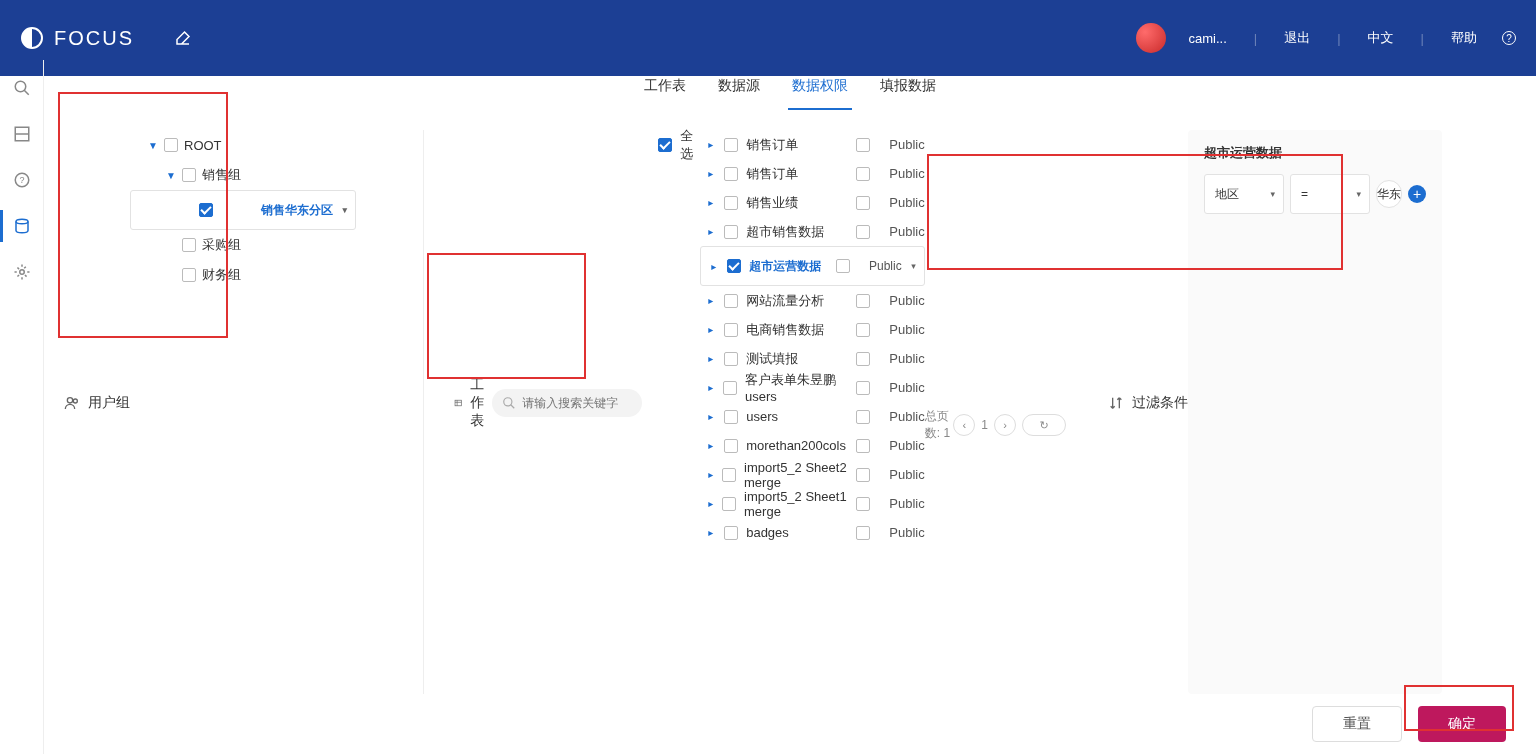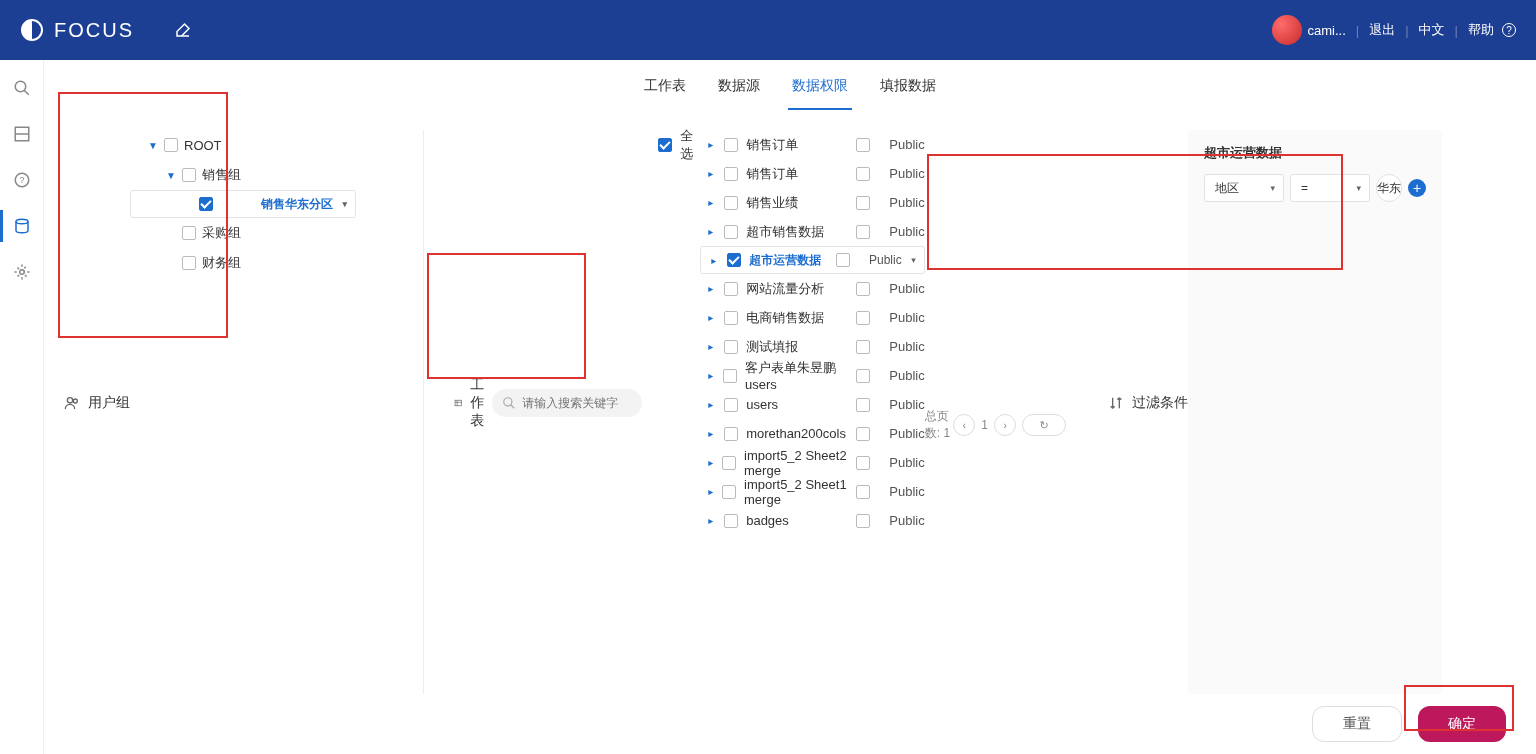--- a/index.html
+++ b/index.html
@@ -1,23 +1,23 @@
 <!DOCTYPE html>
 <html><head>
 <meta charset="utf-8">
 <style>
 * { margin:0; padding:0; box-sizing:border-box; font-family:-apple-system,BlinkMacSystemFont,"Segoe UI","PingFang SC","Microsoft YaHei",sans-serif; }
 body { width:1536px; height:754px; background:#fff; overflow:hidden; font-size:13px; color:#333; }
 
 
-.header { height:60px; background:#1c3f94; display:flex; align-items:center; padding:0 20px; color:#fff; }
+.header { height:76px; background:#1c3f94; display:flex; align-items:center; padding:0 20px; color:#fff; }
 .logo { display:flex; align-items:center; gap:10px; font-size:20px; letter-spacing:2px; font-weight:500; }
 .logo-icon { width:24px; height:24px; }
 .edit-icon { margin-left:40px; width:18px; height:18px; cursor:pointer; }
-.header-right { margin-left:auto; display:flex; align-items:center; gap:6px; font-size:13px; }
+.header-right { margin-left:auto; display:flex; align-items:center; gap:23px; font-size:13px; }
 .avatar { width:30px; height:30px; border-radius:50%; background:radial-gradient(circle at 30% 30%,#ff6b6b,#c92a2a); }
 .hdr-divider { color:#6b82b8; padding:0 4px; }
 .hdr-link { cursor:pointer; }
 
 
 .rail { position:absolute; top:60px; left:0; width:44px; height:694px; border-right:1px solid #eee; display:flex; flex-direction:column; align-items:center; padding-top:18px; gap:26px; }
 .rail .ri { width:20px; height:20px; display:flex; align-items:center; justify-content:center; color:#888; cursor:pointer; position:relative; }
 .rail .ri.active { color:#1c6dd0; }
 .rail .ri.active::before { content:""; position:absolute; left:-12px; top:-6px; width:3px; height:32px; background:#1c6dd0; }
 
@@ -69,28 +69,28 @@
 .ws-footer { display:flex; align-items:center; margin-top:26px; font-size:12px; color:#888; }
 .pager { margin-left:auto; display:flex; align-items:center; gap:6px; }
 .pgbtn { width:22px; height:22px; border:1px solid #ddd; border-radius:11px; display:flex; align-items:center; justify-content:center; font-size:11px; color:#888; cursor:pointer; }
 .pgbtn.wide { width:44px; border-radius:11px; }
 
 
 .filter-panel { width:420px; padding-left:12px; }
 .filter-box { background:#fafafa; border-radius:4px; padding:14px 16px; }
 .filter-title { font-size:13px; font-weight:600; margin-bottom:12px; }
 .filter-row { display:flex; align-items:center; gap:6px; }
-.sel { height:28px; border:1px solid #e2e2e2; border-radius:3px; background:#fff; padding:0 22px 0 10px; font-size:12px; position:relative; display:flex; align-items:center; min-width:80px; cursor:pointer; }
+.sel { height:40px; border:1px solid #e2e2e2; border-radius:3px; background:#fff; padding:0 22px 0 10px; font-size:12px; position:relative; display:flex; align-items:center; min-width:80px; cursor:pointer; }
 .sel::after { content:"▾"; position:absolute; right:8px; font-size:9px; color:#666; }
 .txtval { flex:1; height:28px; border:1px solid #e2e2e2; border-radius:13px; background:#fff; padding:0 0; font-size:12px; display:flex; align-items:center; }
 .addbtn { width:18px; height:18px; border-radius:50%; background:#1c6dd0; color:#fff; display:flex; align-items:center; justify-content:center; font-size:14px; cursor:pointer; }
 
 
 .footer { position:absolute; bottom:0; left:44px; right:0; height:60px; display:flex; align-items:center; justify-content:flex-end; padding-right:30px; gap:16px; }
-.btn { height:36px; padding:0 30px; border-radius:12px; font-size:14px; cursor:pointer; display:flex; align-items:center; }
+.btn { height:36px; padding:0 30px; border-radius:4px; font-size:14px; cursor:pointer; display:flex; align-items:center; }
 .btn-default { border:1px solid #ddd; background:#fff; color:#555; }
 .btn-primary { border:none; background:#be185d; color:#fff; }
 
 
 .ann { position:absolute; border:2px solid #e03131; pointer-events:none; }
 </style>
 </head>
 <body>
 
 <div class="header">

